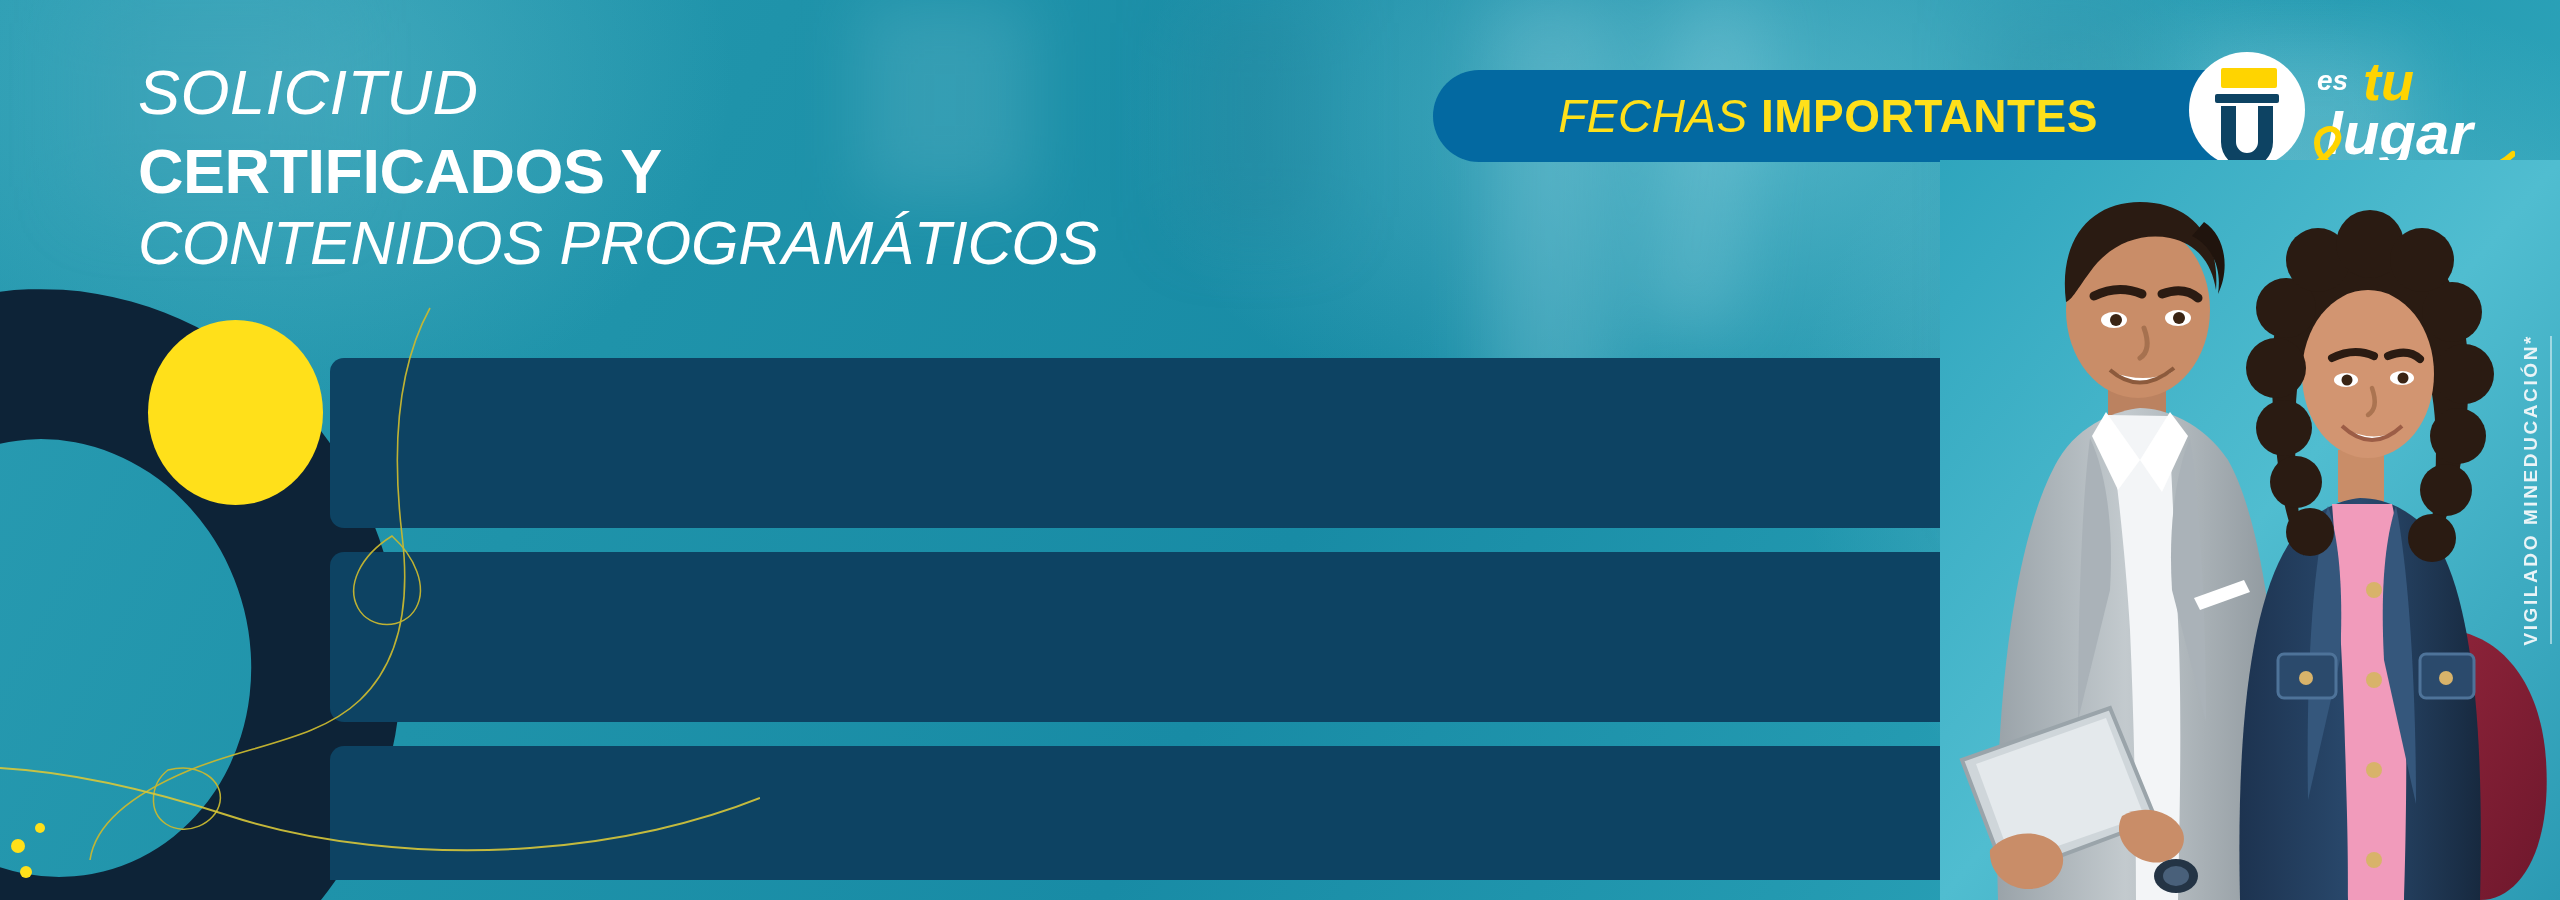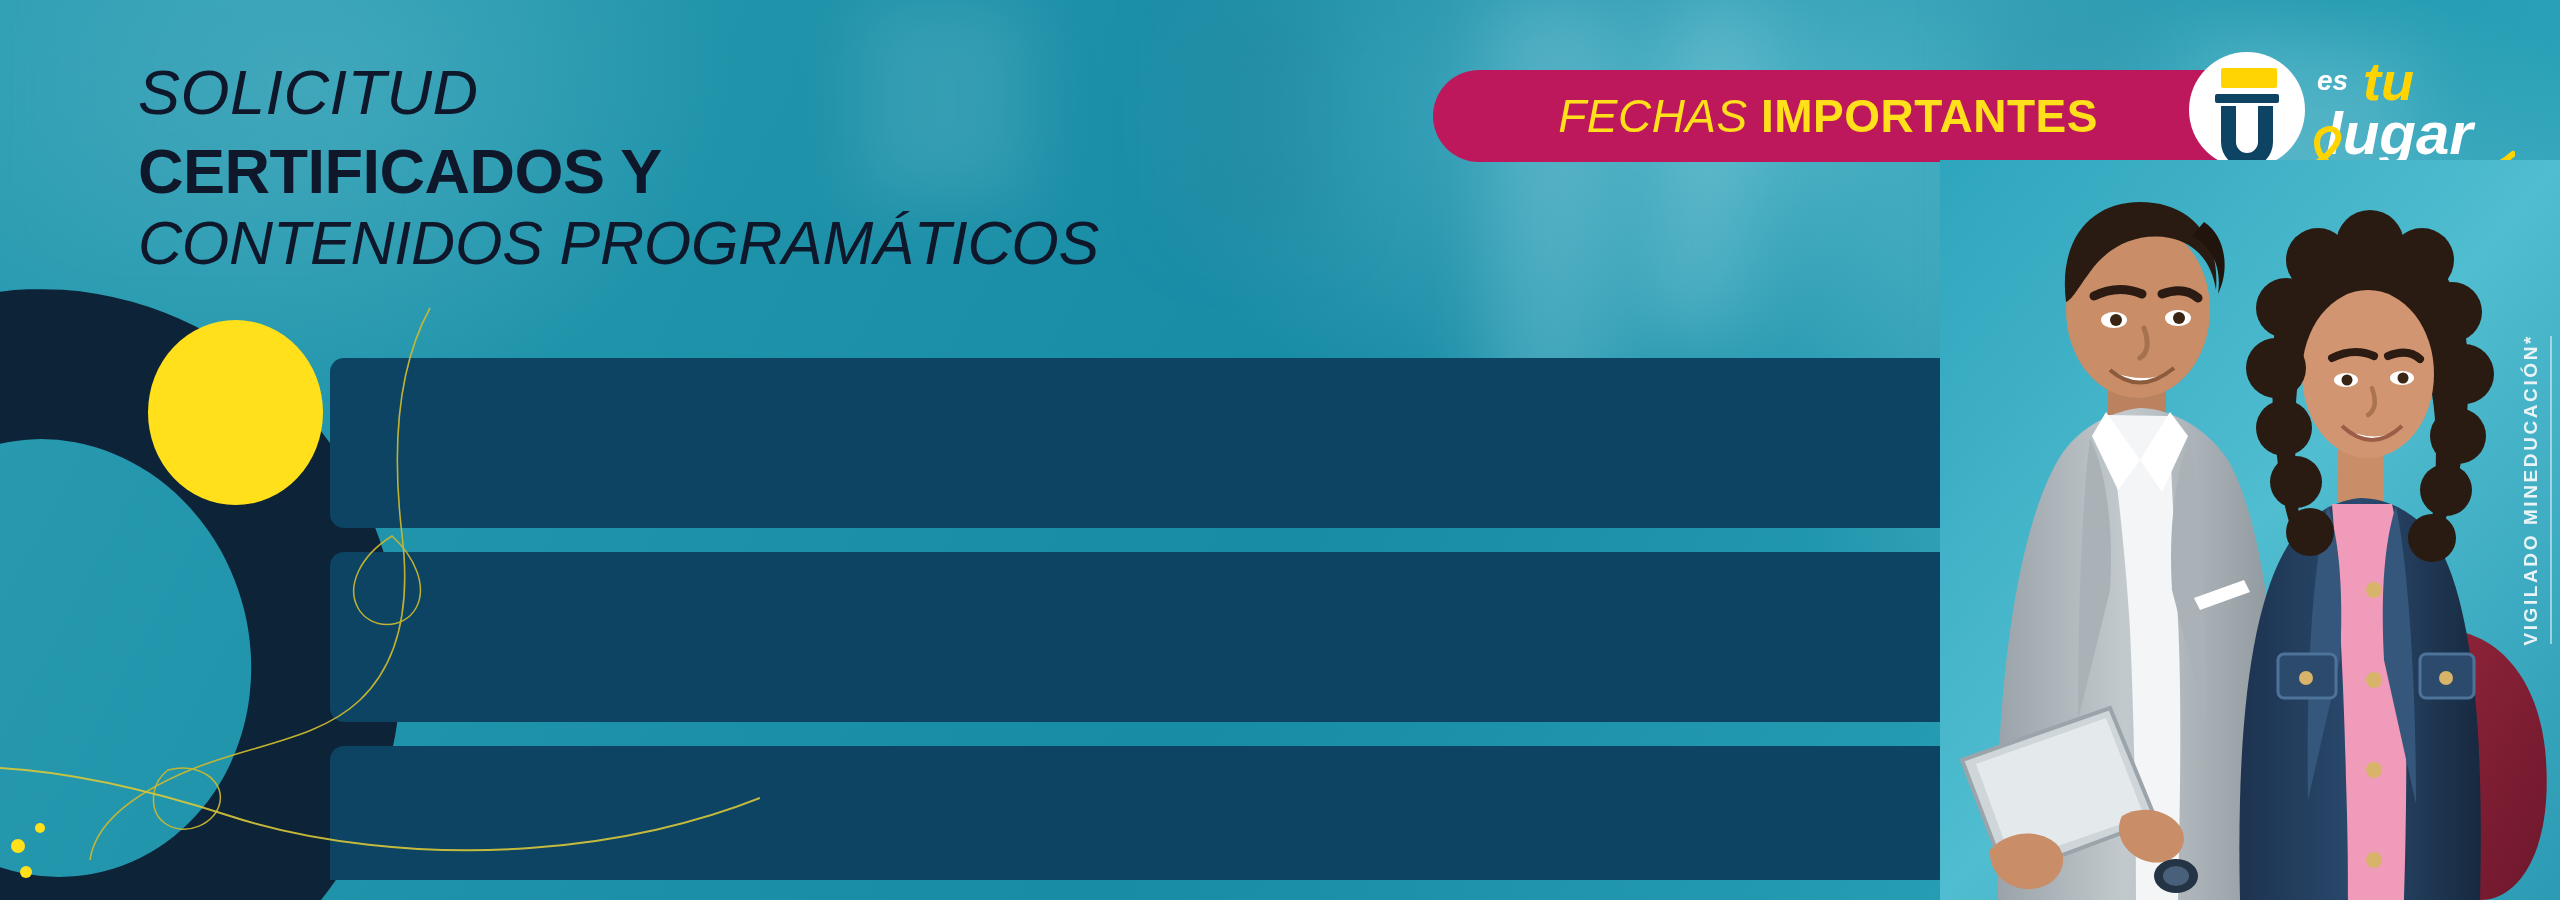--- a/index.html
+++ b/index.html
@@ -45,39 +45,39 @@
 
   
   #yellow-dot {
     position:absolute; left:148px; top:320px;
     width:175px; height:185px;
     background:#ffe01a; border-radius:50%;
     z-index:3;
   }
 
   
-  #title { position:absolute; left:138px; top:60px; z-index:8; color:#0f172a; }
+  #title { position:absolute; left:138px; top:60px; z-index:8; color:#ffffff; }
   #title .l1 {
     font-size:63px; font-style:italic; font-weight:400;
     letter-spacing:.5px; line-height:1.02;
   }
   #title .l2 {
     font-size:63px; font-weight:700; line-height:1.02;
     letter-spacing:-.5px; margin-top:15px;
   }
   #title .l3 {
     font-size:61px; font-style:italic; font-weight:400;
     line-height:1.04; letter-spacing:-.2px; margin-top:8px;
   }
 
   
   #fechas-bar {
     position:absolute; left:1433px; top:70px;
     width:790px; height:92px;
-    background:#be185d;
+    background:#0369a1;
     border-radius:46px 10px 10px 46px;
     display:flex; align-items:center; justify-content:center;
     z-index:8;
   }
   #fechas-bar .txt { font-size:46px; white-space:nowrap; letter-spacing:.5px; }
   #fechas-bar .it { font-style:italic; font-weight:400; color:#ffe01a; }
   #fechas-bar .bd { font-weight:700; color:#ffe01a; }
 
   
   #logo { position:absolute; left:2185px; top:42px; width:330px; height:160px; z-index:9; }

